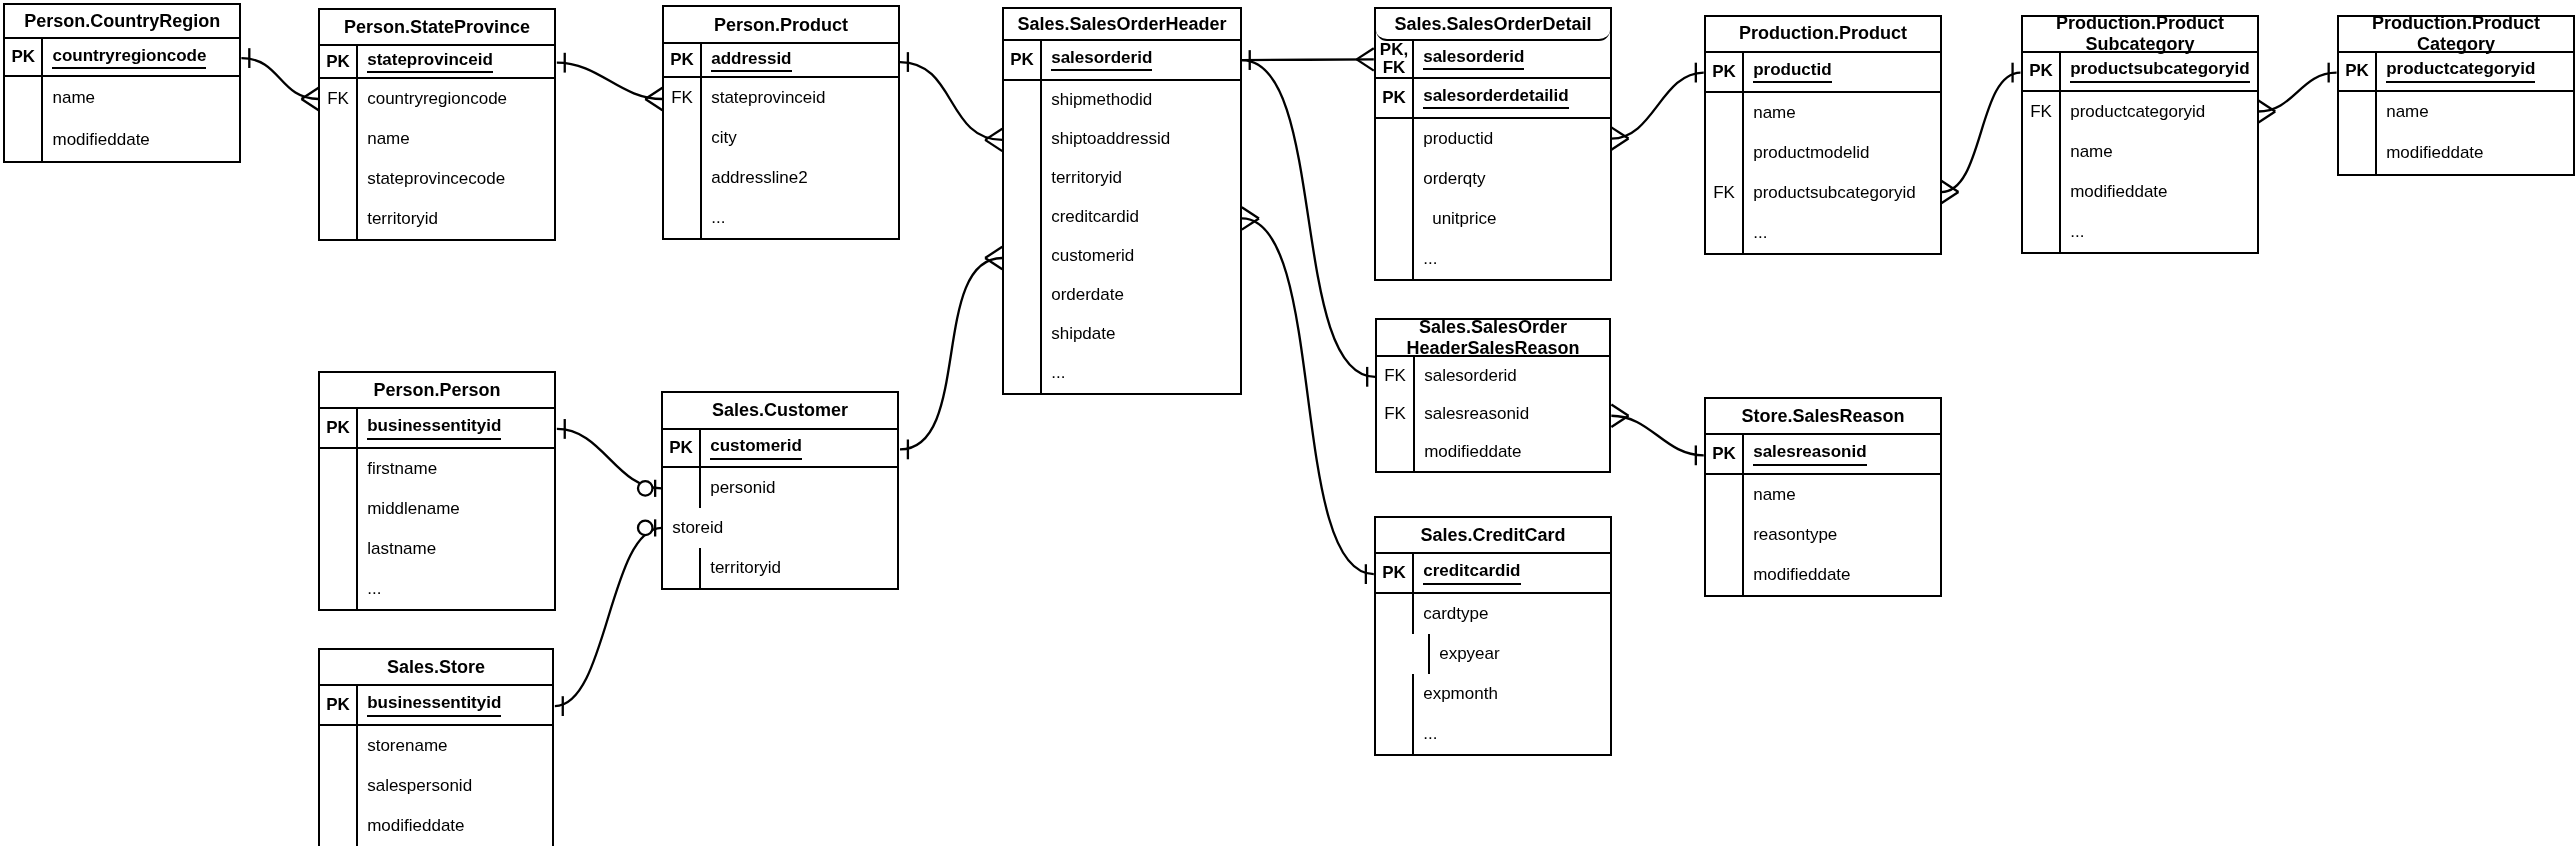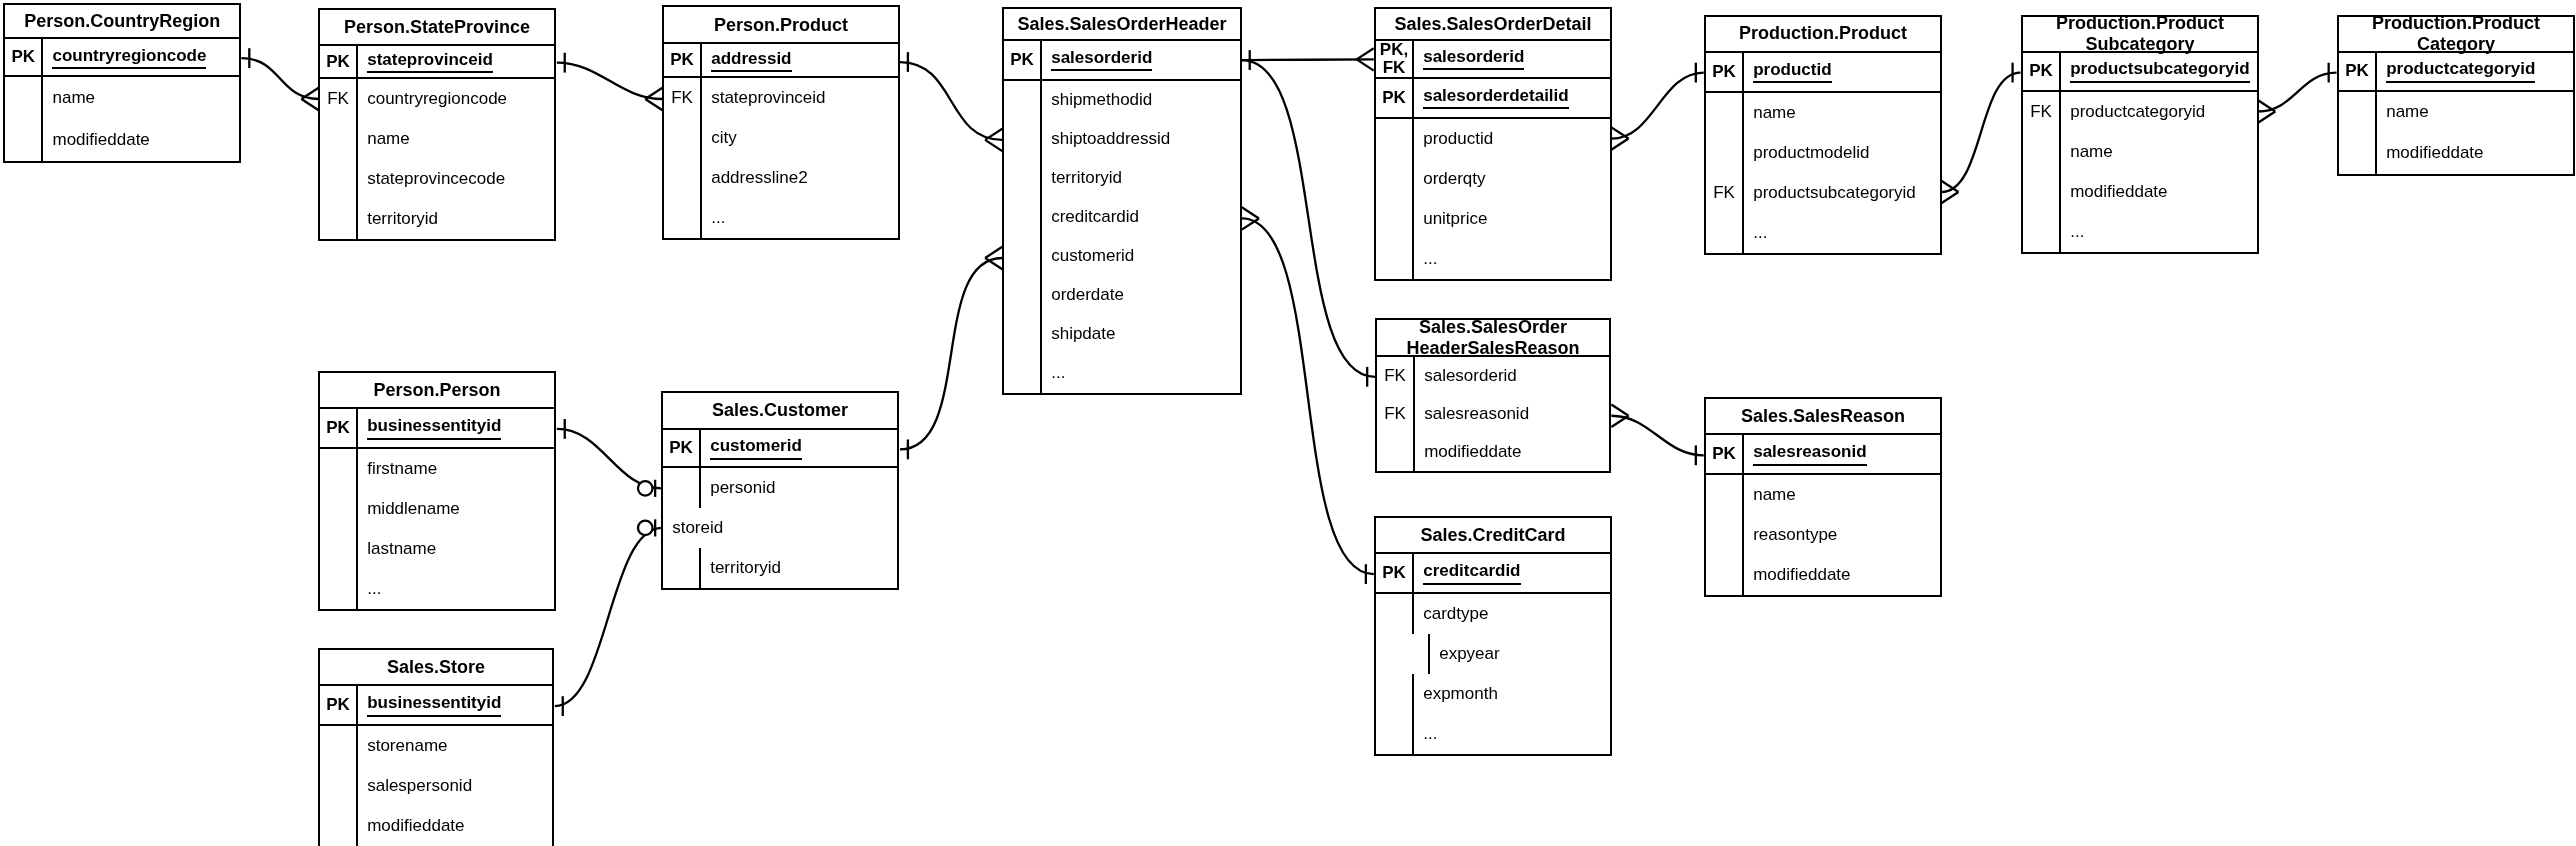--- a/index.html
+++ b/index.html
@@ -282,21 +282,21 @@
         </div>
       </div>
       <div class="arow" style="height: 39px;">
         <div class="kcell"></div>
         <div class="fcell">
           <span>...</span>
         </div>
       </div>
     </div>
     <div class="tbl" style="left: 1374px; top: 6.6px; width: 238px;">
-      <div class="tbl-title" style="height: 32px;">Sales.SalesOrderDetail</div>
+      <div class="tbl-title" style="height: 32px; border-radius: 11px;">Sales.SalesOrderDetail</div>
       <div class="krow" style="height: 38px;">
         <div class="kcell pklabel">PK,
 FK</div>
         <div class="fcell">
           <span class="pkfield">salesorderid</span>
         </div>
       </div>
       <div class="krow" style="height: 40px;">
         <div class="kcell pklabel">PK</div>
         <div class="fcell">
@@ -308,21 +308,21 @@
         <div class="fcell">
           <span>productid</span>
         </div>
       </div>
       <div class="arow" style="height: 40px;">
         <div class="kcell"></div>
         <div class="fcell">
           <span>orderqty</span>
         </div>
       </div>
-      <div class="arow" style="height: 40px;">
+      <div class="arow" style="height: 40px; gap: 9px;">
         <div class="kcell"></div>
         <div class="fcell">
           <span>unitprice</span>
         </div>
       </div>
       <div class="arow" style="height: 40px;">
         <div class="kcell"></div>
         <div class="fcell">
           <span>...</span>
         </div>
@@ -520,21 +520,21 @@
         </div>
       </div>
       <div class="arow" style="height: 38px;">
         <div class="kcell"></div>
         <div class="fcell">
           <span>modifieddate</span>
         </div>
       </div>
     </div>
     <div class="tbl" style="left: 1704px; top: 397px; width: 238px;">
-      <div class="tbl-title" style="height: 36px;">Sales.SalesReason</div>
+      <div class="tbl-title" style="height: 36px;">Store.SalesReason</div>
       <div class="krow" style="height: 40px;">
         <div class="kcell pklabel">PK</div>
         <div class="fcell">
           <span class="pkfield">salesreasonid</span>
         </div>
       </div>
       <div class="arow" style="height: 40px;">
         <div class="kcell"></div>
         <div class="fcell">
           <span>name</span>

